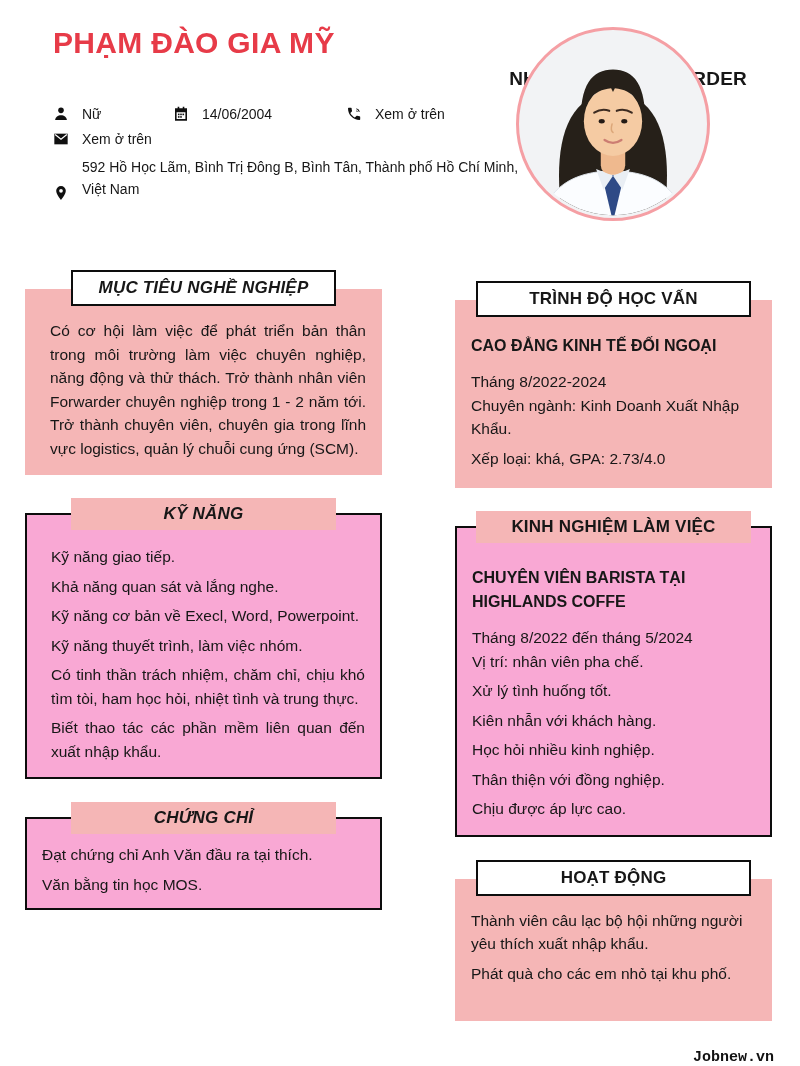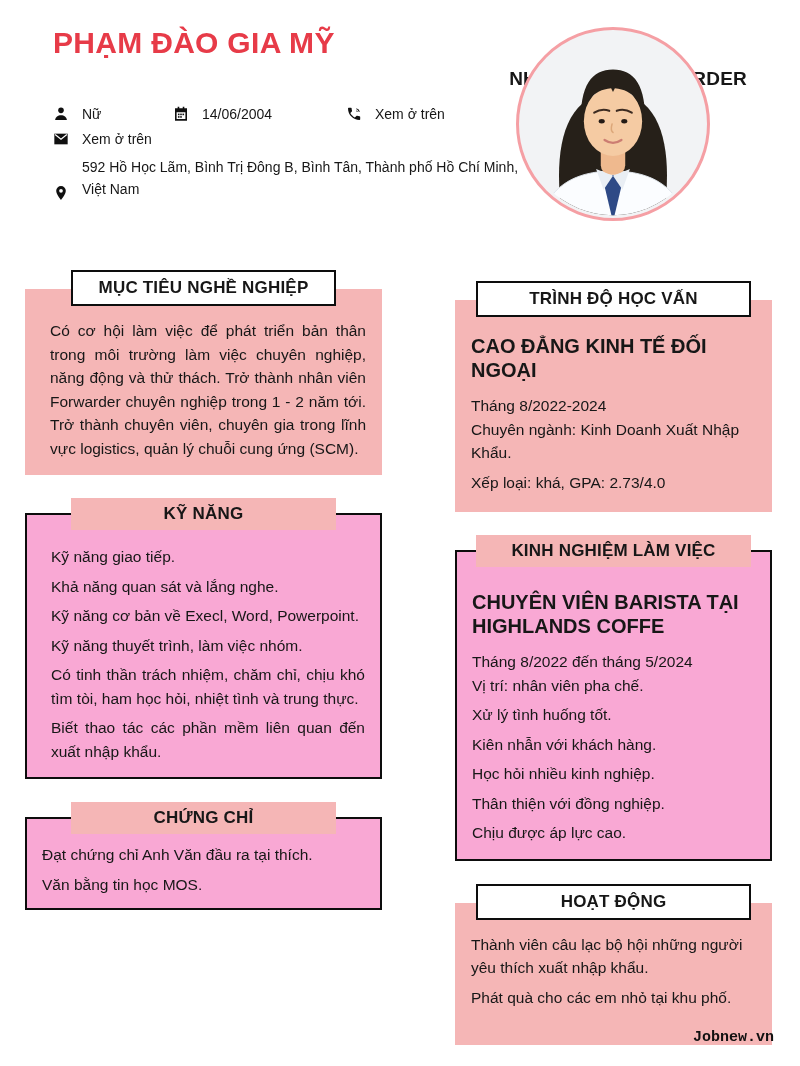--- a/index.html
+++ b/index.html
@@ -37,40 +37,40 @@
   
   .columns{ display:flex; padding:10px 28px 0 25px; gap:73px; }
   .col-left{ width:357px; }
   .col-right{ width:317px; padding-top:11px; }
   .sec{ margin-bottom:6px; }
   .sec-header{
     position:relative; z-index:2; top:17px; margin:0 auto;
     text-align:center; font-weight:bold; font-size:17px; line-height:20px;
     padding:6px 4px; letter-spacing:.2px;
   }
-  .col-left  .sec-header{ width:265px; }
+  .col-left  .sec-header{ width:265px;font-style:italic; }
   .col-right .sec-header{ width:275px; }
   .hdr-boxed{ background:#fff; border:2px solid #0d0d0d; }
   .hdr-pink{ background:var(--pink); }
   .sec-body{ font-size:15.5px; line-height:23.5px; }
   .body-pink{ background:var(--pink); padding:30px 16px 15px; }
   .body-boxed{ background:#f9a8d4; border:2px solid #0d0d0d; padding:30px 15px 14px; }
   .justify p{ text-align:justify;margin-left:9px; }
   .para{ margin-bottom:6px; }
   .para:last-child{ margin-bottom:0; }
-  .sub-title{ font-size:20px; font-weight:bold; line-height:24px; margin-bottom:12px; }
+  .sub-title{ font-size:16px; font-weight:bold; line-height:24px; margin-bottom:12px; }
   .line{ margin:0; }
   .mb6{ margin-bottom:6px; }
   .item{ margin-top:6px; }
   .edu-body{ padding-top:34px; padding-bottom:18px; }
   .exp-body{ padding-top:38px; }
   .act-body{ padding-bottom:36px; }
   
   .footer-brand{
-    position:absolute; right:26px; bottom:20px;
+    position:absolute; right:26px; bottom:0;
     font-family:"Liberation Mono","DejaVu Sans Mono",monospace;
     font-weight:bold; font-size:15px; color:#111;
   }
 </style>
 </head>
 <body>
 
 <div class="page">
 
   <header class="header">

